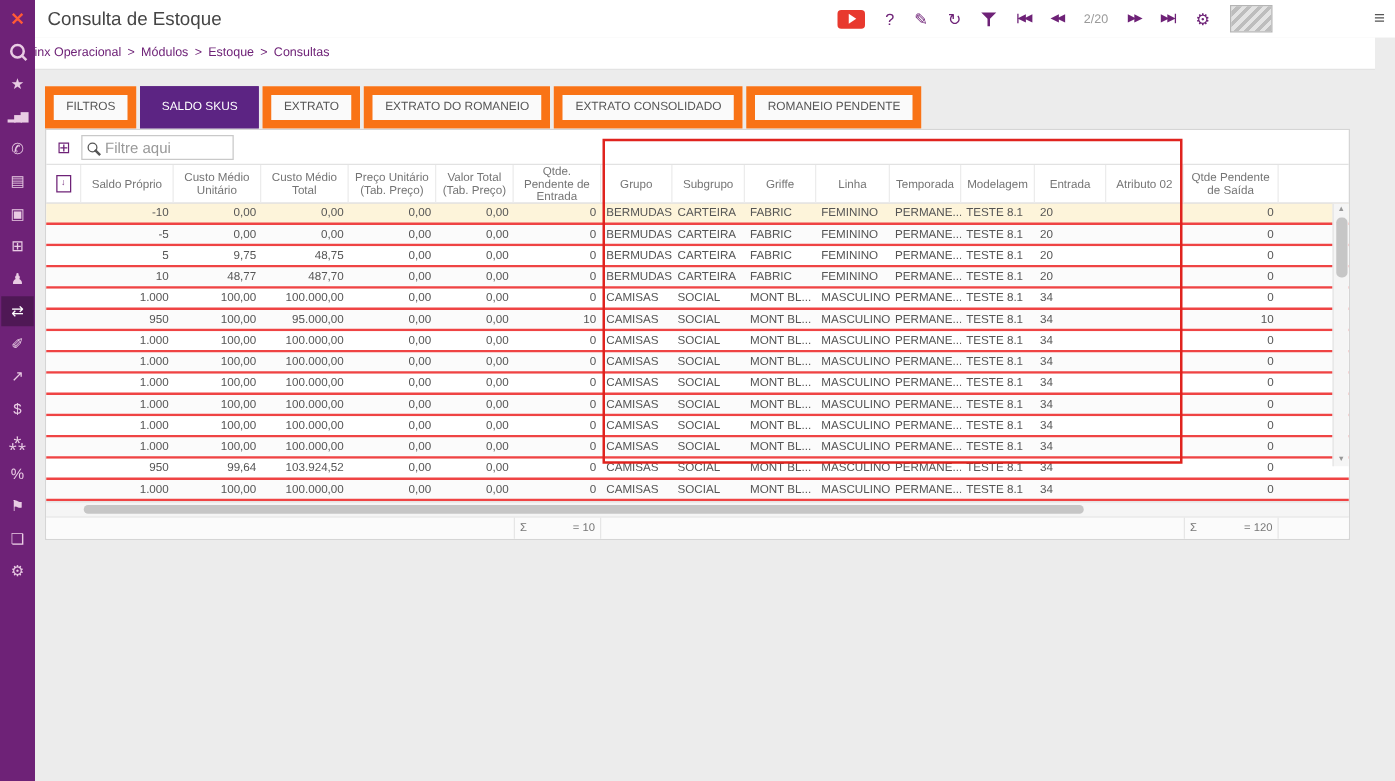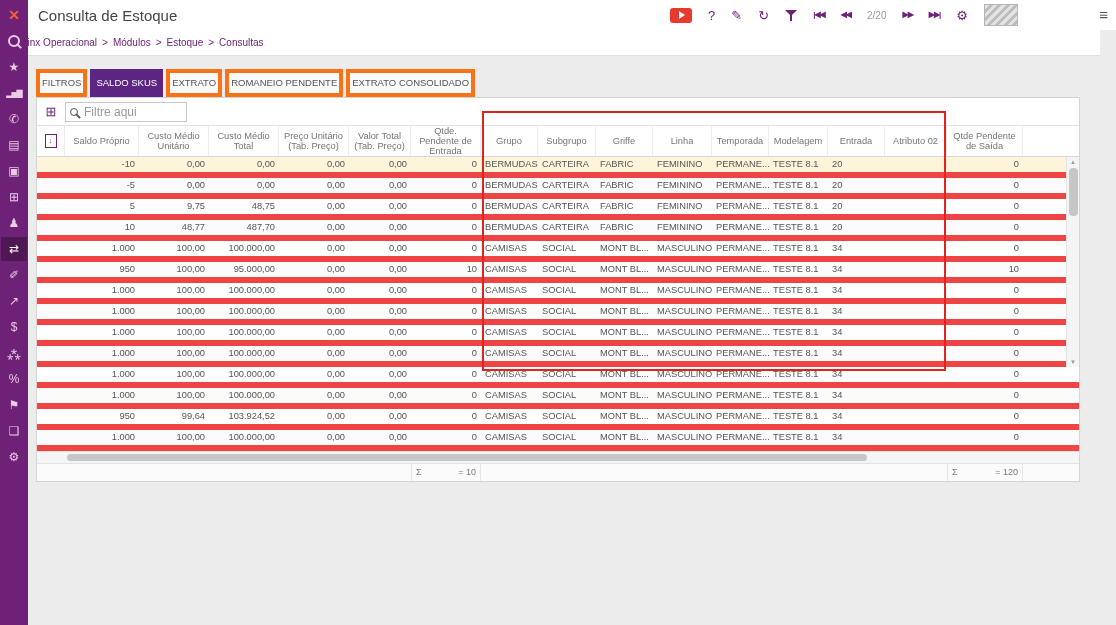--- a/index.html
+++ b/index.html
@@ -43,41 +43,41 @@
   
   #breadcrumb-bar{position:absolute;left:12px;top:30px;width:1088px;height:26px;background:#fff;
                   border-bottom:1px solid #e3e3e3;display:flex;align-items:center;padding-left:10px;
                   box-sizing:border-box;font-size:10px;color:var(--accent)}
   .bc-item{cursor:pointer}
   .bc-sep{margin:0 5px}
 
   
   #content{position:absolute;left:28px;top:56px;width:1088px;height:569px;background:#ececec}
   #tabs{display:flex;margin:13px 0 0 8px;gap:3px}
-  .tab{height:20px;line-height:20px;padding:0 2px;font-size:9.5px;color:#555;background:#fafafa;
-       border:4px solid #f97316;cursor:pointer;white-space:nowrap}
+  .tab{height:20px;line-height:20px;padding:0 10px;font-size:9.5px;color:#555;background:#fafafa;
+       border:7px solid #f97316;cursor:pointer;white-space:nowrap}
   .tab.active{background:var(--active-tab);border-color:var(--active-tab);color:#fff}
 
   #panel{margin-left:8px;width:1044px;background:#fff;border:1px solid #d5d5d5;box-sizing:border-box;position:relative}
   #panel-toolbar{height:27px;border-bottom:1px solid #e2e2e2;display:flex;align-items:center}
   #grid-btn{width:28px;text-align:center;color:var(--accent);font-size:13px;cursor:pointer}
   #search-box{width:112px;height:18px;border:1px solid #c9c9c9;display:flex;align-items:center;
               padding:0 4px;gap:4px;background:#fff;box-sizing:content-box}
   #search-box .mag{color:#555;width:6px;height:6px;border-width:1.5px}
   #filter-input{border:none;outline:none;flex:1;width:80px;font-size:12px;font-family:inherit;color:#333;background:transparent}
   #filter-input::placeholder{color:#999}
 
   #thead{display:flex;height:30px;border-bottom:1px solid #d6d6d6;align-items:stretch}
   .h-cell{display:flex;align-items:center;justify-content:center;text-align:center;font-size:9.3px;
           color:#757575;border-right:1px solid #ececec;box-sizing:border-box;padding:1px 2px;line-height:10px;cursor:pointer}
   .h-fill{flex:1;border-right:none;cursor:default}
   .page-ico{width:10px;height:12px;border:1px solid var(--accent);color:var(--accent);font-size:7px;
             display:flex;align-items:center;justify-content:center;cursor:pointer}
 
-  .t-row{display:flex;height:15px;line-height:15px;border-bottom:6px solid #ef4444;background:#fff;cursor:pointer}
+  .t-row{display:flex;height:15px;line-height:15px;border-bottom:2px solid #ef4444;background:#fff;cursor:pointer}
   .t-row.alt{background:#fbfbfb}
   .t-row.selected{background:var(--selected)}
   .t-cell{font-size:9.3px;color:#555;padding:0 4px;box-sizing:border-box;overflow:hidden;white-space:nowrap;flex:0 0 auto}
   .t-cell.num{text-align:right}
   .t-fill{flex:1 1 auto}
 
   #hscroll{height:11px;background:#f5f5f5;border-top:1px solid #e2e2e2;position:relative}
   #hscroll .thumb{position:absolute;left:30px;top:2px;width:800px;height:7px;background:#c6c6c6;border-radius:4px;cursor:pointer}
 
   #summary{display:flex;height:17px;line-height:17px;background:#fbfbfb;border-top:1px solid #e2e2e2}
@@ -187,22 +187,23 @@
     <span class="bc-item">Estoque</span>
     <span class="bc-sep">&gt;</span>
     <span class="bc-item">Consultas</span>
   </div>
 
 <div id="content">
   <div id="tabs">
       <div class="tab">FILTROS</div>
       <div class="tab active">SALDO SKUS</div>
       <div class="tab">EXTRATO</div>
+      <div class="tab">EXTRATO DO ROMANEIO</div>
+      <div class="tab">EXTRATO CONSOLIDADO</div>
       <div class="tab">ROMANEIO PENDENTE</div>
-      <div class="tab">EXTRATO CONSOLIDADO</div>
     </div>
 
   <div id="panel">
     <div id="panel-toolbar">
       <span id="grid-btn">⊞</span>
       <div id="search-box">
         <span class="mag"></span>
         <input id="filter-input" placeholder="Filtre aqui" style="">
       </div>
     </div>

